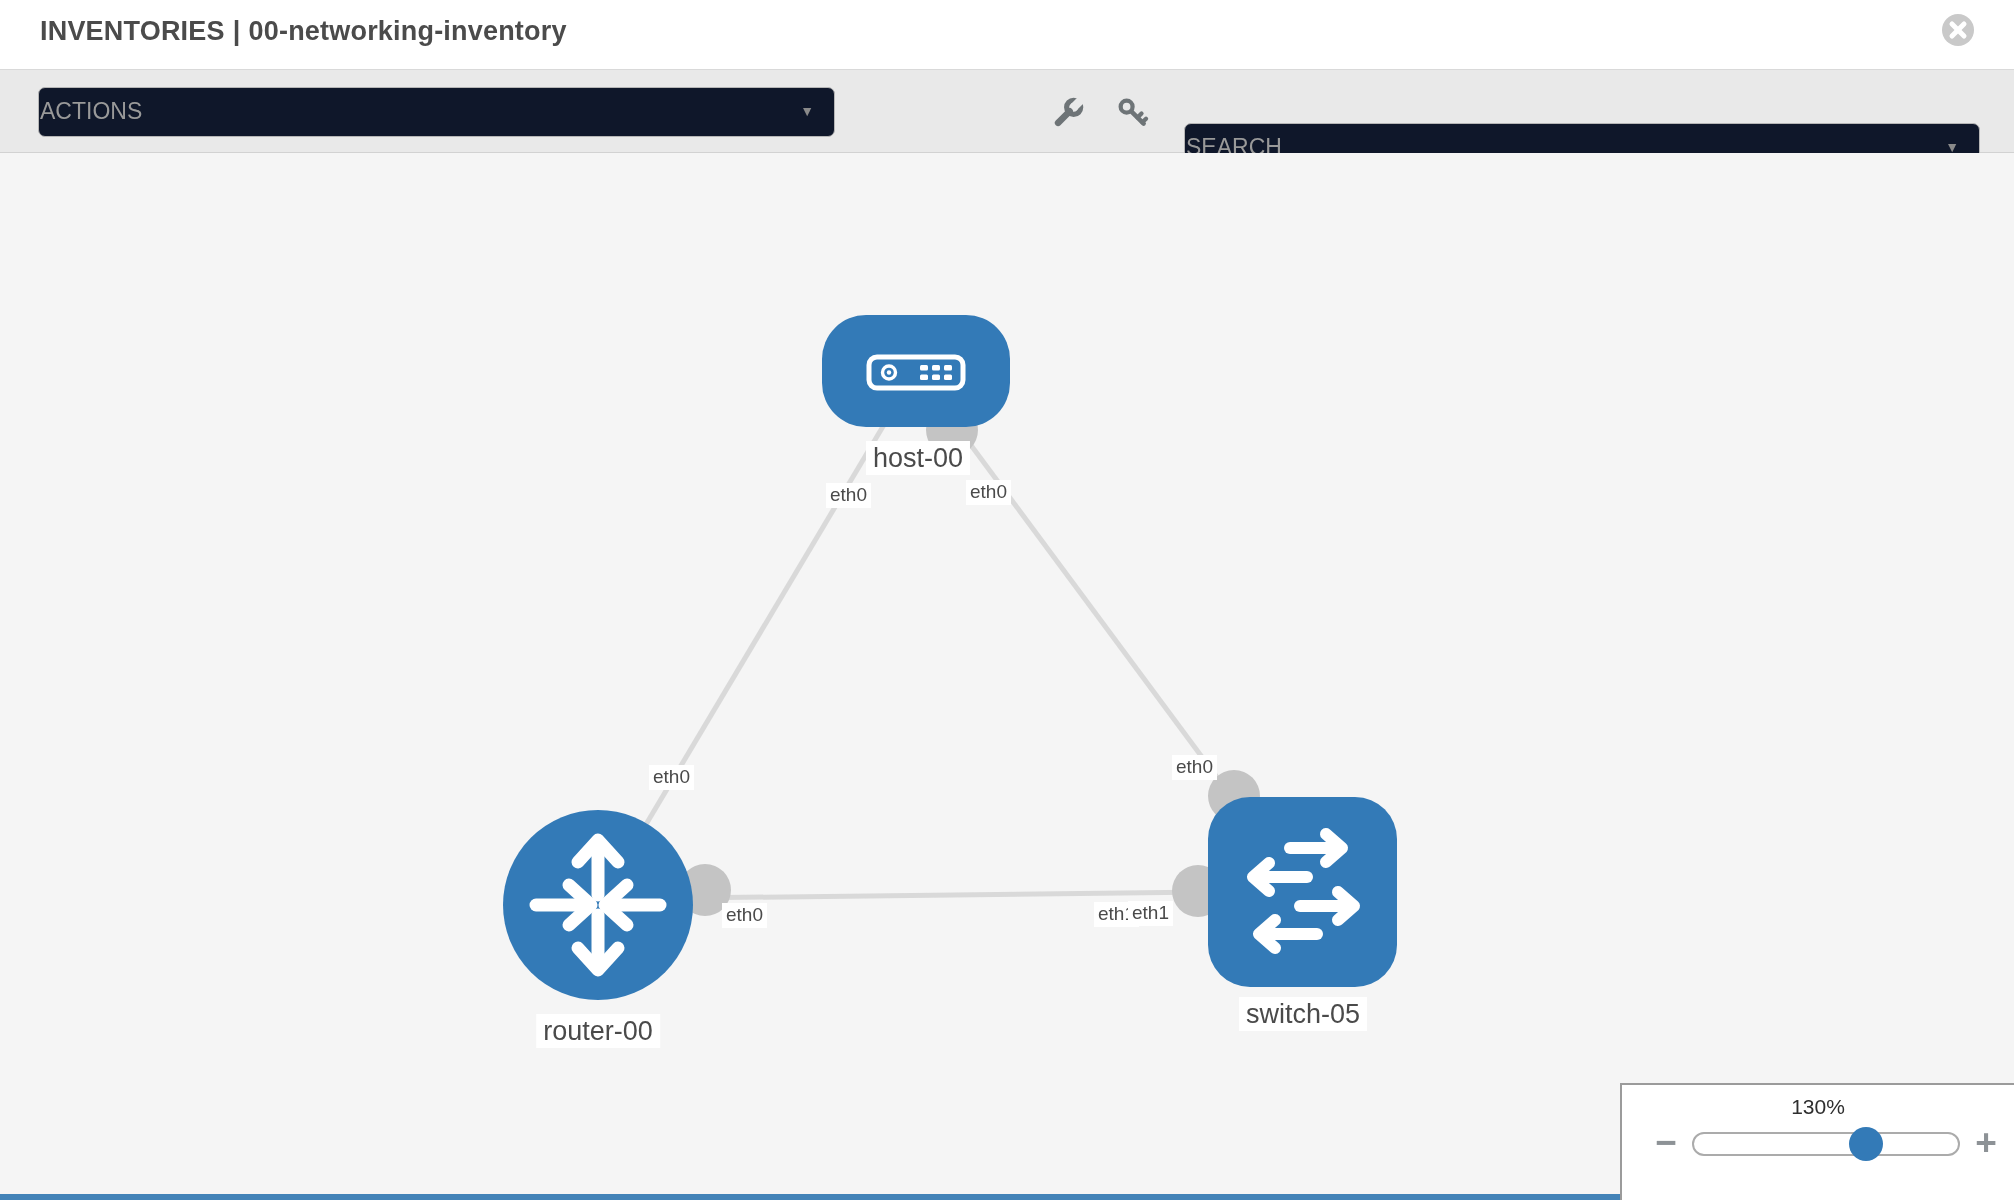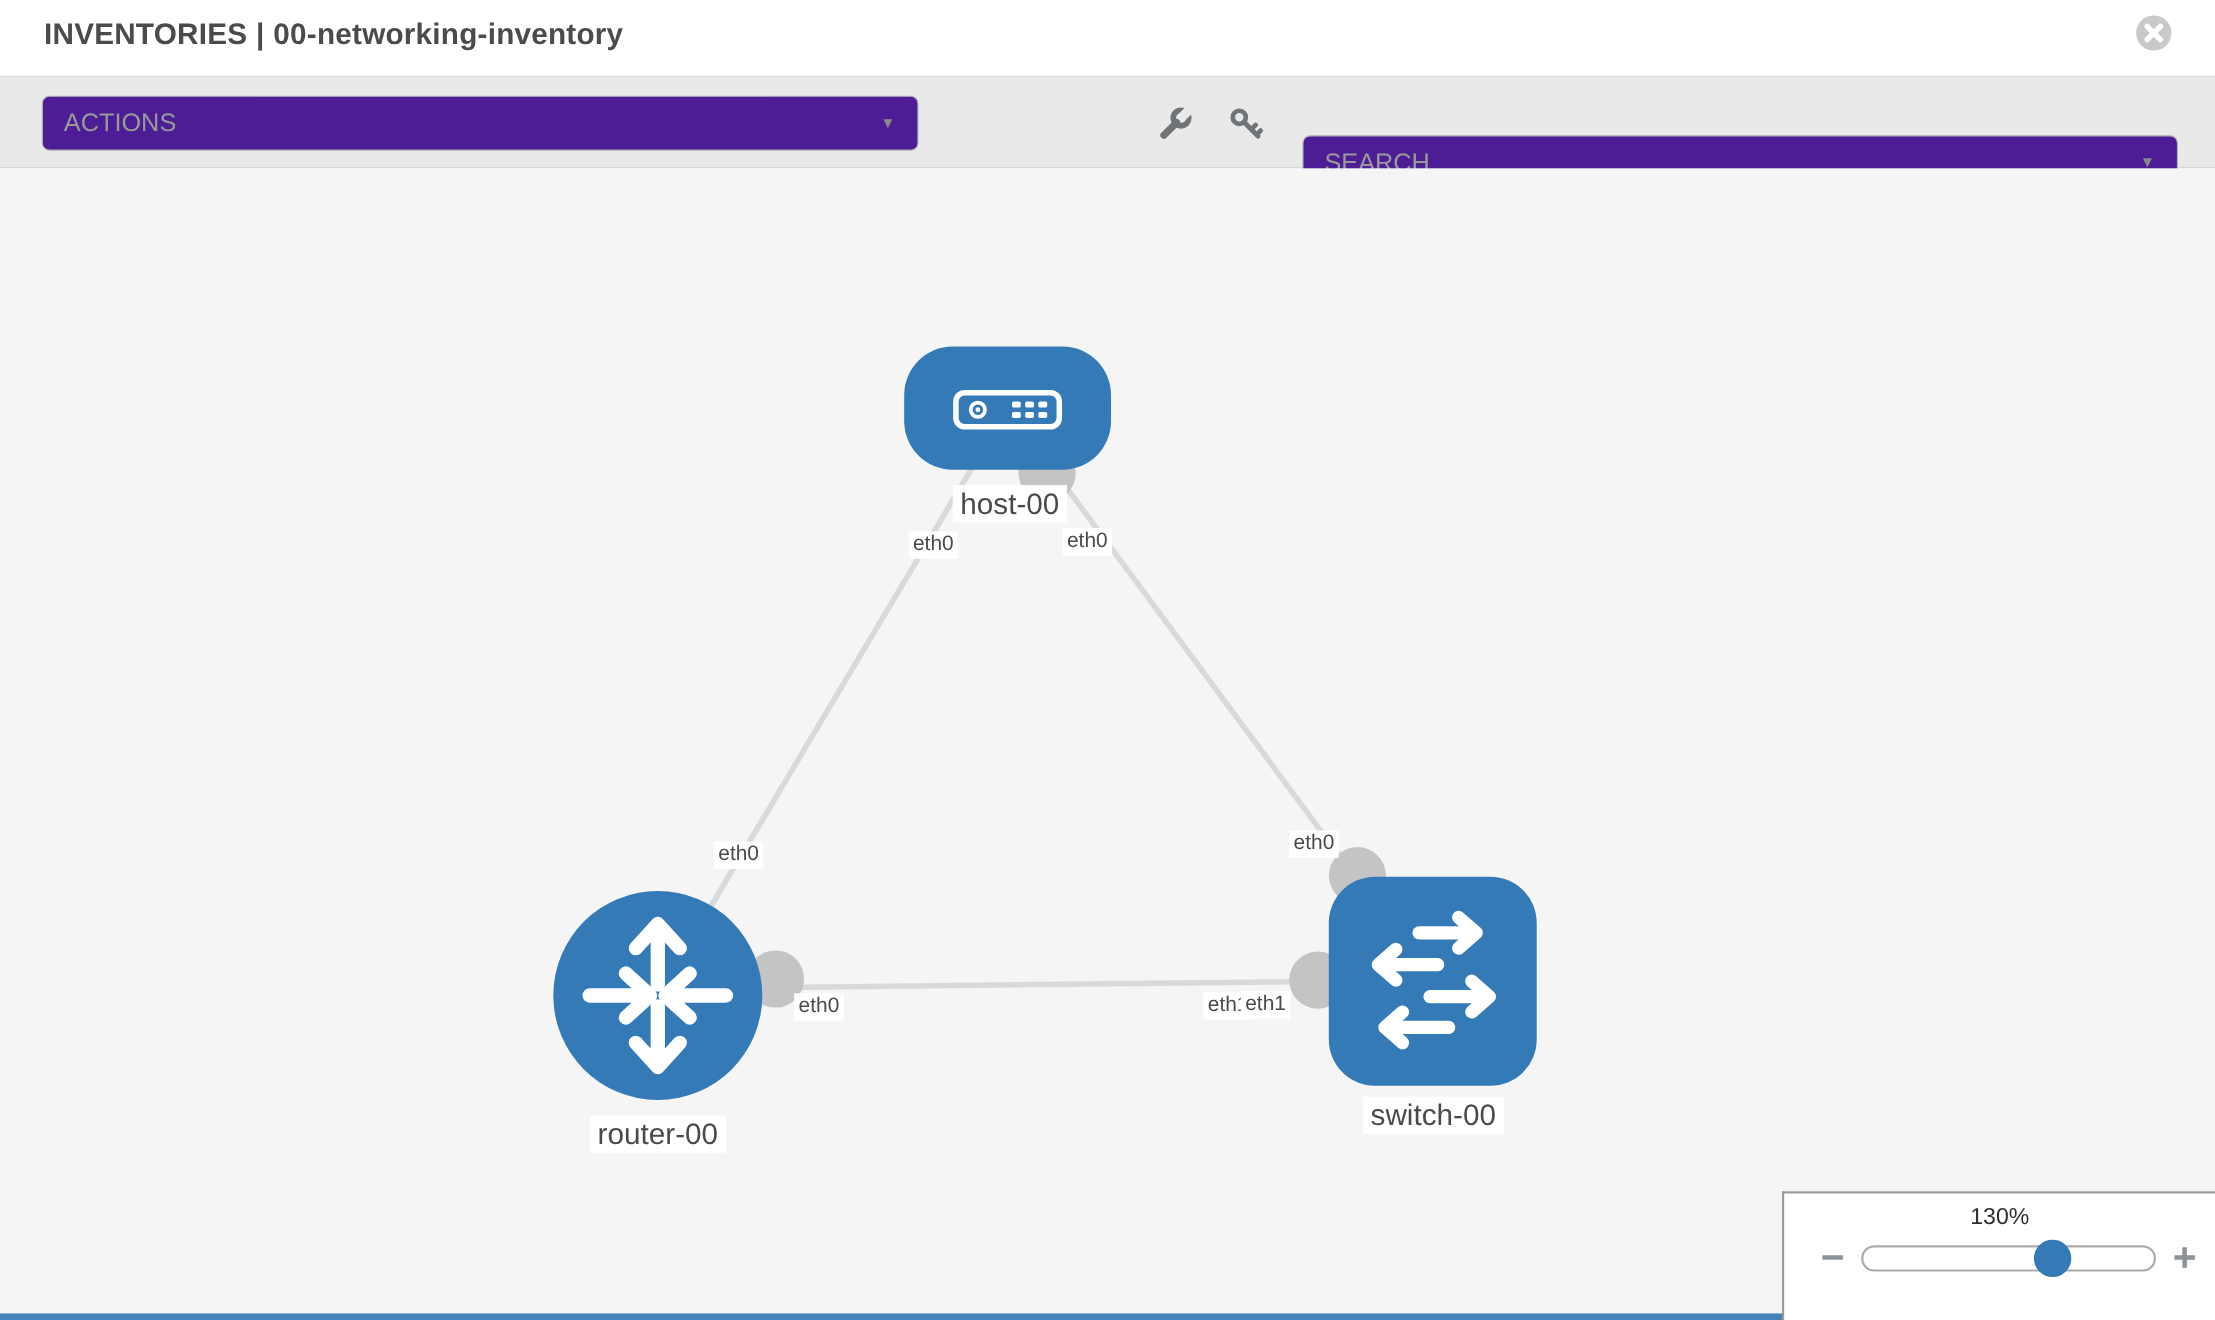--- a/index.html
+++ b/index.html
@@ -12,23 +12,23 @@
     background:#ffffff; border-bottom:1px solid #d9d9d9; }
   .page-title { position:absolute; left:40px; top:16px; font-size:27px;
     font-weight:bold; color:#4b4b4b; letter-spacing:0.2px; }
   .page-title .sep { padding:0 8px; }
   .close-btn { position:absolute; left:1941px; top:13px; width:34px; height:34px;
     border:none; background:transparent; cursor:pointer; }
 
   
   .toolbar { position:absolute; left:0; top:70px; width:2014px; height:83px;
     background:#e9e9e9; border-bottom:1px solid #d2d2d2; }
-  .dd { position:absolute; top:17px; height:50px; background:#4c1d95;
+  .dd { position:absolute; top:17px; height:50px; background:#0f172a;
     border:1.5px solid #b6b6b6; border-radius:7px; color:#999999;
-    font-size:23px; line-height:47px; padding-left:19px; cursor:pointer; }
+    font-size:23px; line-height:47px; padding-left:1px; cursor:pointer; }
   .dd .caret { position:absolute; right:20px; top:0; font-size:14px;
     color:#8a8a8a; }
   .dd-actions { left:38px; width:797px; }
   .dd-search { left:1184px; width:796px;margin-top:36px; }
   .tool-btn { position:absolute; top:26px; width:34px; height:34px; border:none;
     background:transparent; cursor:pointer; }
   .tool-wrench { left:1051px; }
   .tool-key { left:1116px; }
 
   
@@ -179,21 +179,21 @@
     <span class="iface-label" style="left:826px; top:303px;">eth0</span>
     <span class="iface-label" style="left:966px; top:300px;">eth0</span>
     <span class="iface-label" style="left:649px; top:585px;">eth0</span>
     <span class="iface-label" style="left:722px; top:723px;">eth0</span>
     <span class="iface-label" style="left:1172px; top:575px;">eth0</span>
     <span class="iface-label iface-ghost" style="left:1094px; top:722px;">eth1</span>
     <span class="iface-label" style="left:1128px; top:721px;">eth1</span>
 
     <span class="node-label" style="left:918px; top:288px;">host-00</span>
     <span class="node-label" style="left:598px; top:861px;">router-00</span>
-    <span class="node-label" style="left:1303px; top:844px;">switch-00</span>
+    <span class="node-label" style="left:1303px; top:844px;">switch-05</span>
 
     <div class="zoom-panel">
       <div class="zoom-value">130%</div>
       <button class="zoom-btn zoom-minus">−</button>
       <div class="zoom-slider">
         <div class="zoom-thumb"></div>
       </div>
       <button class="zoom-btn zoom-plus">+</button>
     </div>
 

